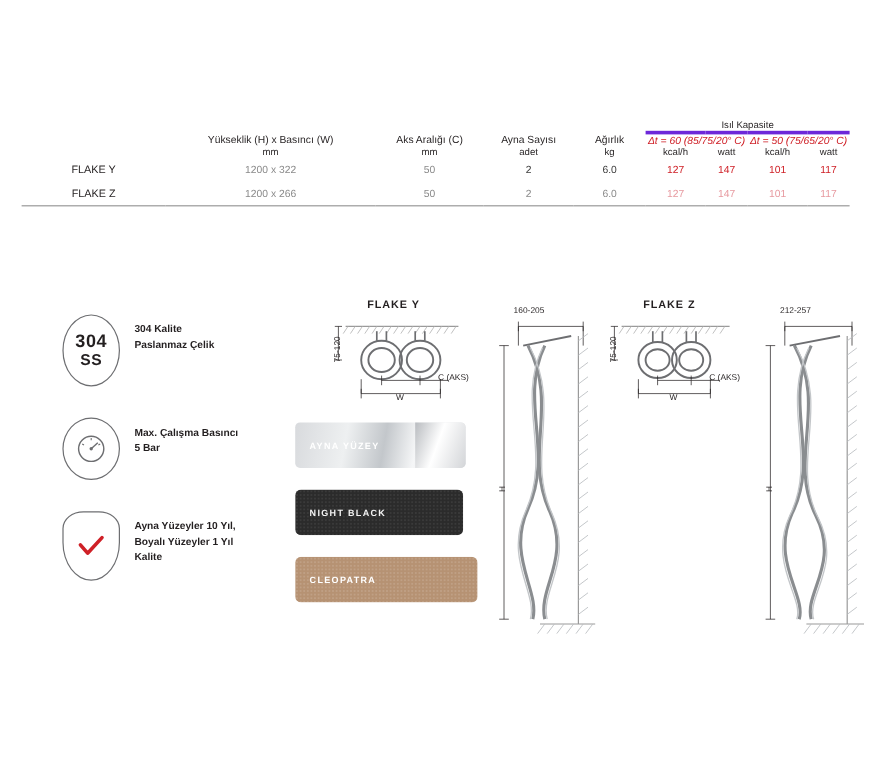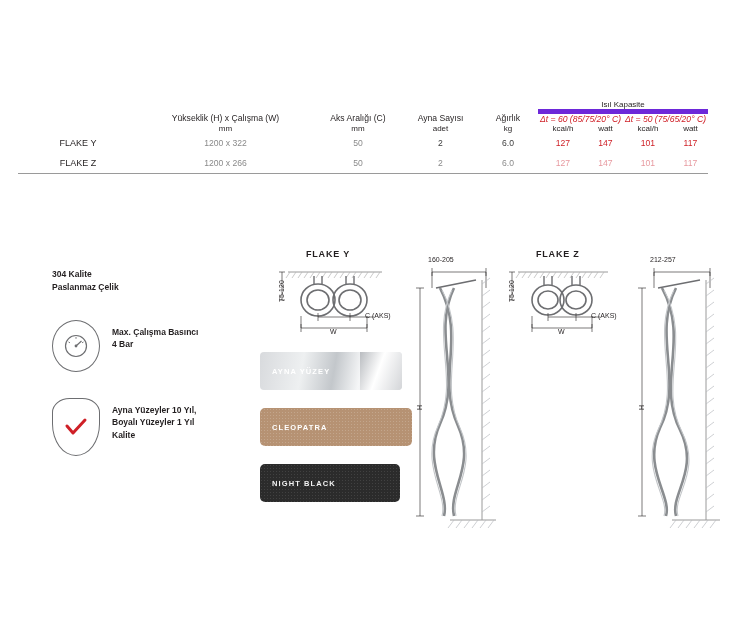--- a/index.html
+++ b/index.html
@@ -61,21 +61,21 @@
     font-size: 9px;
     padding: 5px 0 5px 2px;
     color: #231f20;
   }
   .cell-grey { color: #8a8a8a; font-size: 8.6px; }
   .cell-dark { color: #3a3a3a; font-size: 8.6px; }
   .cell-red  { color: #cf2027; font-size: 8.6px; }
   .cell-pink { color: #e79aa0; font-size: 8.6px; }
   .body-row td { padding: 5px 0; }
   .isil-rule {
-    border-bottom: 5px solid #6d28d9;
+    border-bottom: 3px solid #6d28d9;
   }
 
   
   .features { position: absolute; left: 52px; top: 262px; width: 220px; }
   .feature-row { display: flex; align-items: flex-start; margin-bottom: 26px; }
   .badge-oval {
     width: 46px; height: 58px;
     border: 1.4px solid #6d6e71;
     border-radius: 50% / 50%;
     display: flex; flex-direction: column;
@@ -95,21 +95,21 @@
   .badge-shield {
     width: 46px; height: 56px;
     border: 1.4px solid #6d6e71;
     border-radius: 22px 22px 30px 30px / 18px 18px 40px 40px;
     display: flex; align-items: center; justify-content: center;
     flex: none; margin-right: 12px;
   }
   .feat-text { font-size: 8.5px; line-height: 1.5; color: #231f20; padding-top: 6px; font-weight: bold; }
 
   
-  .swatches { position: absolute; left: 260px; top: 352px; }
+  .swatches { position: absolute; left: 246px; top: 352px; }
   .swatch {
     width: 140px; height: 38px;
     margin-bottom: 18px;
     border-radius: 5px;
     position: relative;
     display: flex; align-items: center;
   }
   .swatch .sw-label {
     font-size: 7.5px;
     letter-spacing: 1.1px;
@@ -176,21 +176,21 @@
     <tr>
       <th style="width:120px;"></th>
       <th style="width:175px;"></th>
       <th style="width:90px;"></th>
       <th style="width:75px;"></th>
       <th style="width:60px;"></th>
       <th class="grp-head isil-rule" colspan="4">Isıl Kapasite</th>
     </tr>
     <tr>
       <th></th>
-      <th class="hdr-main">Yükseklik (H) x Çalışma (W)</th>
+      <th class="hdr-main">Yükseklik (H) x Basıncı (W)</th>
       <th class="hdr-main">Aks Aralığı (C)</th>
       <th class="hdr-main">Ayna Sayısı</th>
       <th class="hdr-main">Ağırlık</th>
       <th class="hdr-red" colspan="2">Δt = 60 (85/75/20° C)</th>
       <th class="hdr-red" colspan="2">Δt = 50 (75/65/20° C)</th>
     </tr>
     <tr class="rowline-bot">
       <th class="hdr-sub"></th>
       <th class="hdr-sub">mm</th>
       <th class="hdr-sub">mm</th>
@@ -224,40 +224,44 @@
       <td class="cell-pink">147</td>
       <td class="cell-pink">101</td>
       <td class="cell-pink">117</td>
     </tr>
   </tbody>
 </table>
 
 <div class="features">
 
   <div class="feature-row">
+    <div class="badge-oval">
+      <span class="b1">304</span>
+      <span class="b2">SS</span>
+    </div>
     <div class="feat-text">
       <div>304 Kalite</div>
       <div>Paslanmaz Çelik</div>
     </div>
   </div>
 
   <div class="feature-row">
     <div class="badge-small">
       <svg width="28" height="28" viewBox="0 0 28 28">
         <circle cx="14" cy="14" r="10.5" fill="none" stroke="#6d6e71" stroke-width="1.2"></circle>
         <circle cx="14" cy="14" r="1.4" fill="#6d6e71"></circle>
         <line x1="14" y1="14" x2="19.5" y2="9" stroke="#6d6e71" stroke-width="1.2"></line>
         <line x1="6.5" y1="10" x2="8" y2="10.8" stroke="#6d6e71" stroke-width="0.9"></line>
         <line x1="14" y1="5" x2="14" y2="6.8" stroke="#6d6e71" stroke-width="0.9"></line>
         <line x1="21.5" y1="10" x2="20" y2="10.8" stroke="#6d6e71" stroke-width="0.9"></line>
       </svg>
     </div>
     <div class="feat-text">
       <div>Max. Çalışma Basıncı</div>
-      <div>4 Bar</div>
+      <div>5 Bar</div>
     </div>
   </div>
 
   <div class="feature-row">
     <div class="badge-shield">
       <svg width="26" height="26" viewBox="0 0 26 26">
         <path d="M4 12 L10 19 L22 6" fill="none" stroke="#cf2027" stroke-width="3" stroke-linecap="round" stroke-linejoin="round"></path>
       </svg>
     </div>
     <div class="feat-text">
@@ -266,25 +270,25 @@
       <div>Kalite</div>
     </div>
   </div>
 
 </div>
 
 <div class="swatches">
   <div class="swatch sw-mirror">
     <span class="sw-label">AYNA YÜZEY</span>
   </div>
+  <div class="swatch sw-black">
+    <span class="sw-label">NIGHT BLACK</span>
+  </div>
   <div class="swatch sw-cleo">
     <span class="sw-label">CLEOPATRA</span>
-  </div>
-  <div class="swatch sw-black">
-    <span class="sw-label">NIGHT BLACK</span>
   </div>
 </div>
 
 <div class="dwg-title" id="title-y">FLAKE Y</div>
 <div class="dwg-title" id="title-z">FLAKE Z</div>
 
 <div class="dwg" id="dwg-y-top" style="left:270px; top:262px; width:125px; height:80px;">
   <svg width="125" height="80" viewBox="0 0 125 80">
 
     <line x1="18" y1="10" x2="112" y2="10" stroke="#9a9a9a" stroke-width="1"></line>

